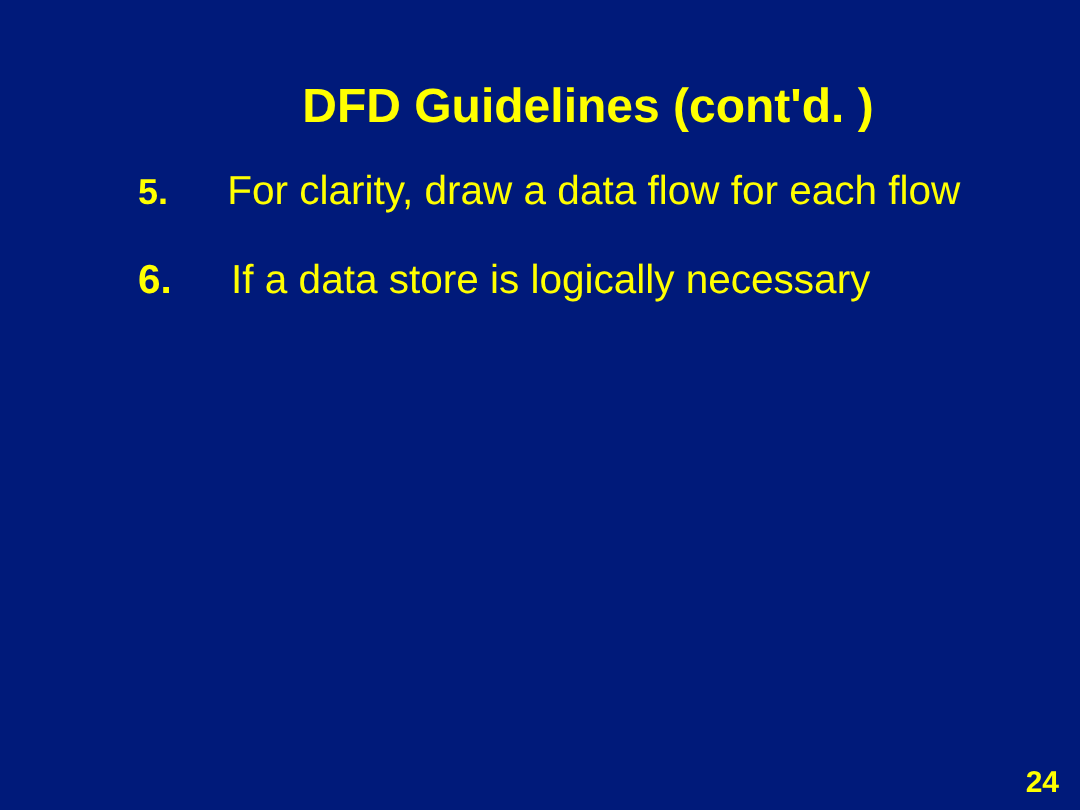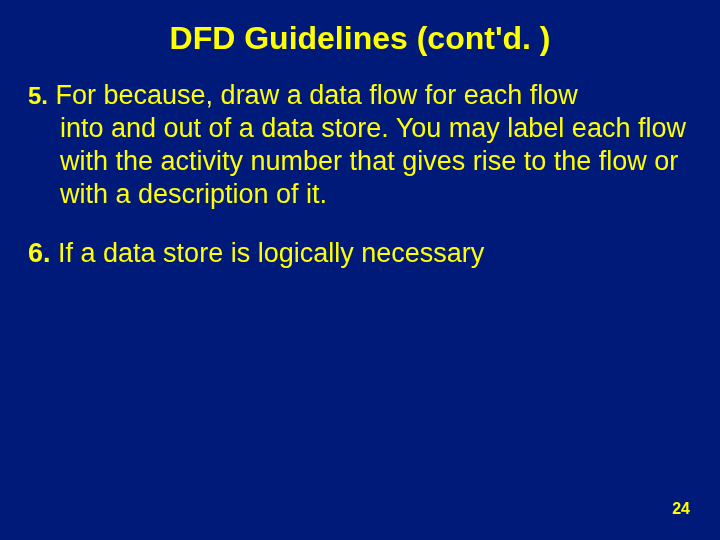--- a/index.html
+++ b/index.html
@@ -1,15 +1,15 @@
 <!DOCTYPE html>
 <html><head>
 <meta charset="utf-8">
 <style>
-  * { margin: 0; padding: 0; box-sizing: border-box; }
+  * { margin: 16px; padding: 0; box-sizing: border-box; }
   html, body { width: 720px; height: 540px; }
   body {
     background: #001a7a;
     font-family: Arial, Helvetica, sans-serif;
     color: #ffff00;
     padding: 18px 28px 18px 28px;
     position: relative;
   }
   .title {
     text-align: center;
@@ -30,34 +30,33 @@
     display: block;
     padding-left: 32px;
   }
   .item .firstline {
     display: inline;
   }
   .pagenum {
     position: absolute;
     right: 30px;
     bottom: 22px;
-    font-size: 16px;
+    font-size: 20px;
     font-weight: bold;
   }
   .marker5 { font-size: 24px; }
 </style>
 </head>
 <body>
 
 <div class="title">DFD Guidelines (cont'd. )</div>
 
 <div class="item">
   <span class="marker marker5">5.</span>
-  <span class="firstline">For because, draw a data flow for each flow</span>
-  <span class="body">into and out of a data store. You may label each flow with the activity number that gives rise  to the flow or with a description of it.</span>
+  <span class="firstline">For clarity, draw a data flow for each flow</span>
 </div>
 
 <div class="item">
   <span class="marker">6.</span>
   <span class="firstline">If a data store is logically necessary</span>
 </div>
 
 <div class="pagenum">24</div>
 
 </body></html>

